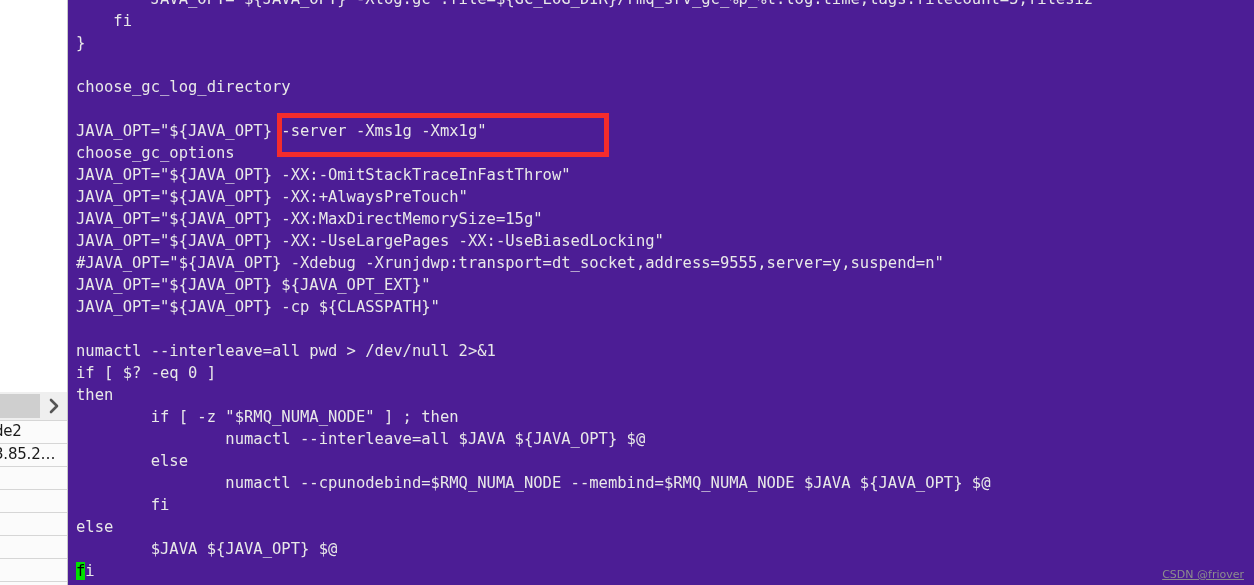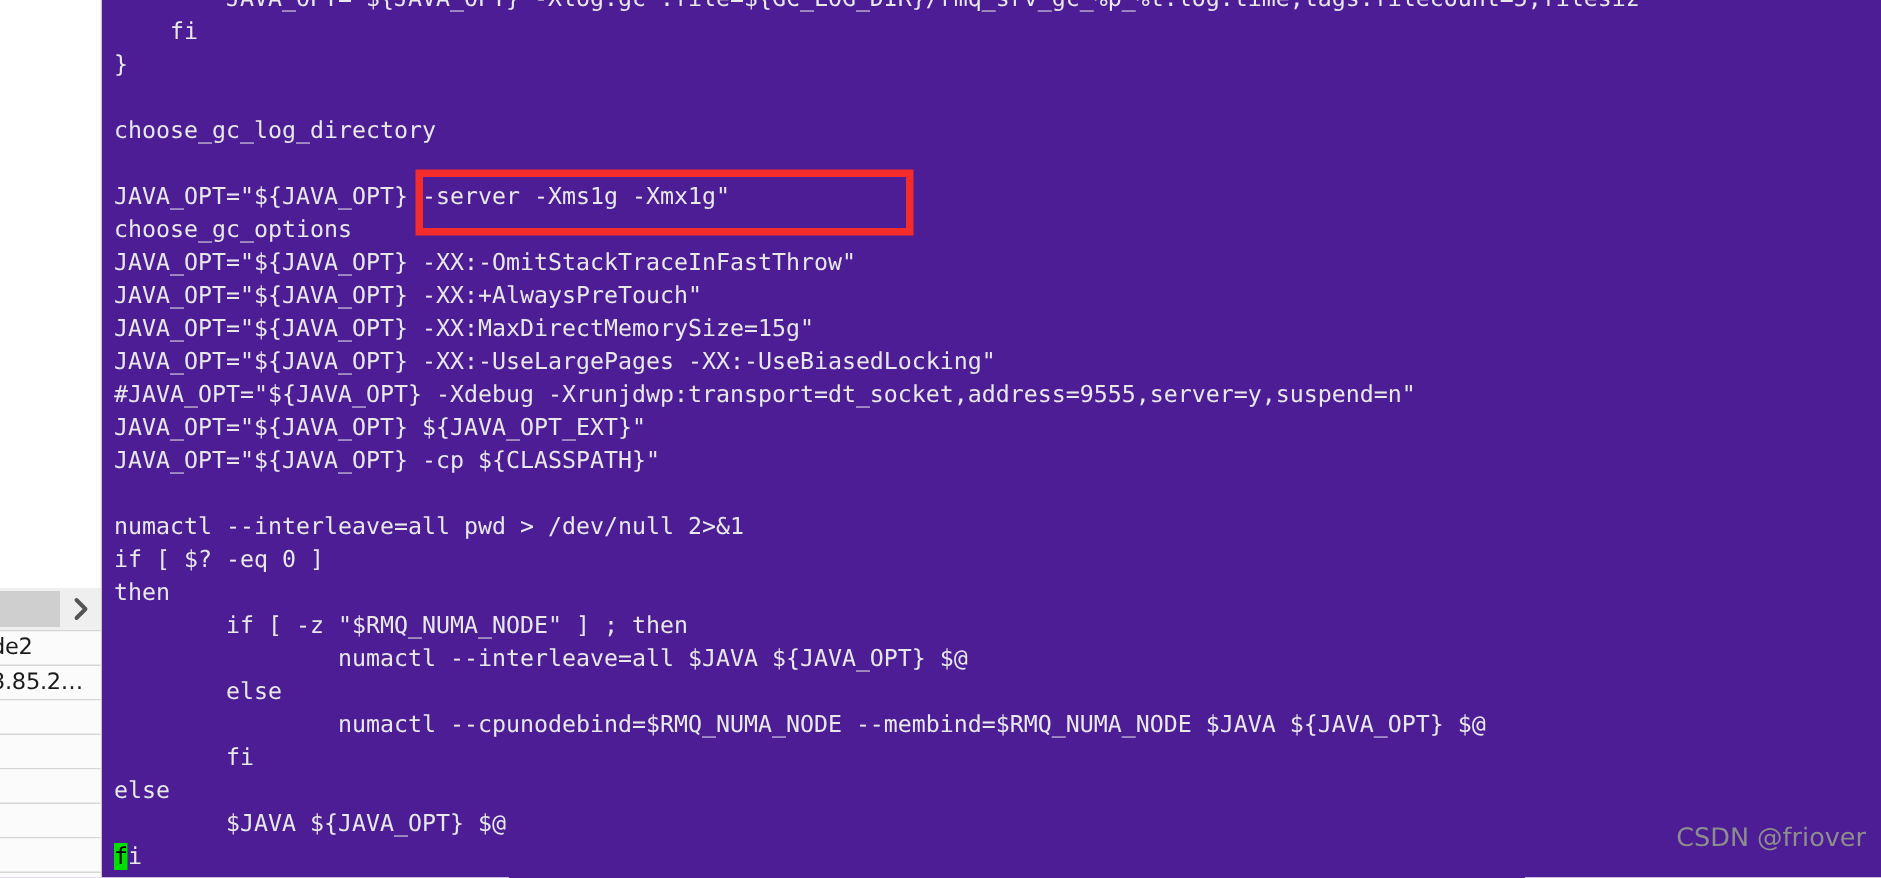--- a/index.html
+++ b/index.html
@@ -140,25 +140,26 @@
     height: 44px;
     border: 5px solid #f52c2c;
     box-sizing: border-box;
     pointer-events: none;
   }
 
   
   #watermark {
     position: absolute;
     right: 10px;
-    bottom: 16px;
+    bottom: 4px;
     font-family: "DejaVu Sans", sans-serif;
-    font-size: 17px;
+    font-size: 11px;
     color: #8d8d8d;
     white-space: nowrap;
+    text-decoration: underline;
   }
 </style>
 </head>
 <body>
 
 <div id="screen">
 
   <div id="left-panel">
 
     <div id="left-panel-blank"></div>

